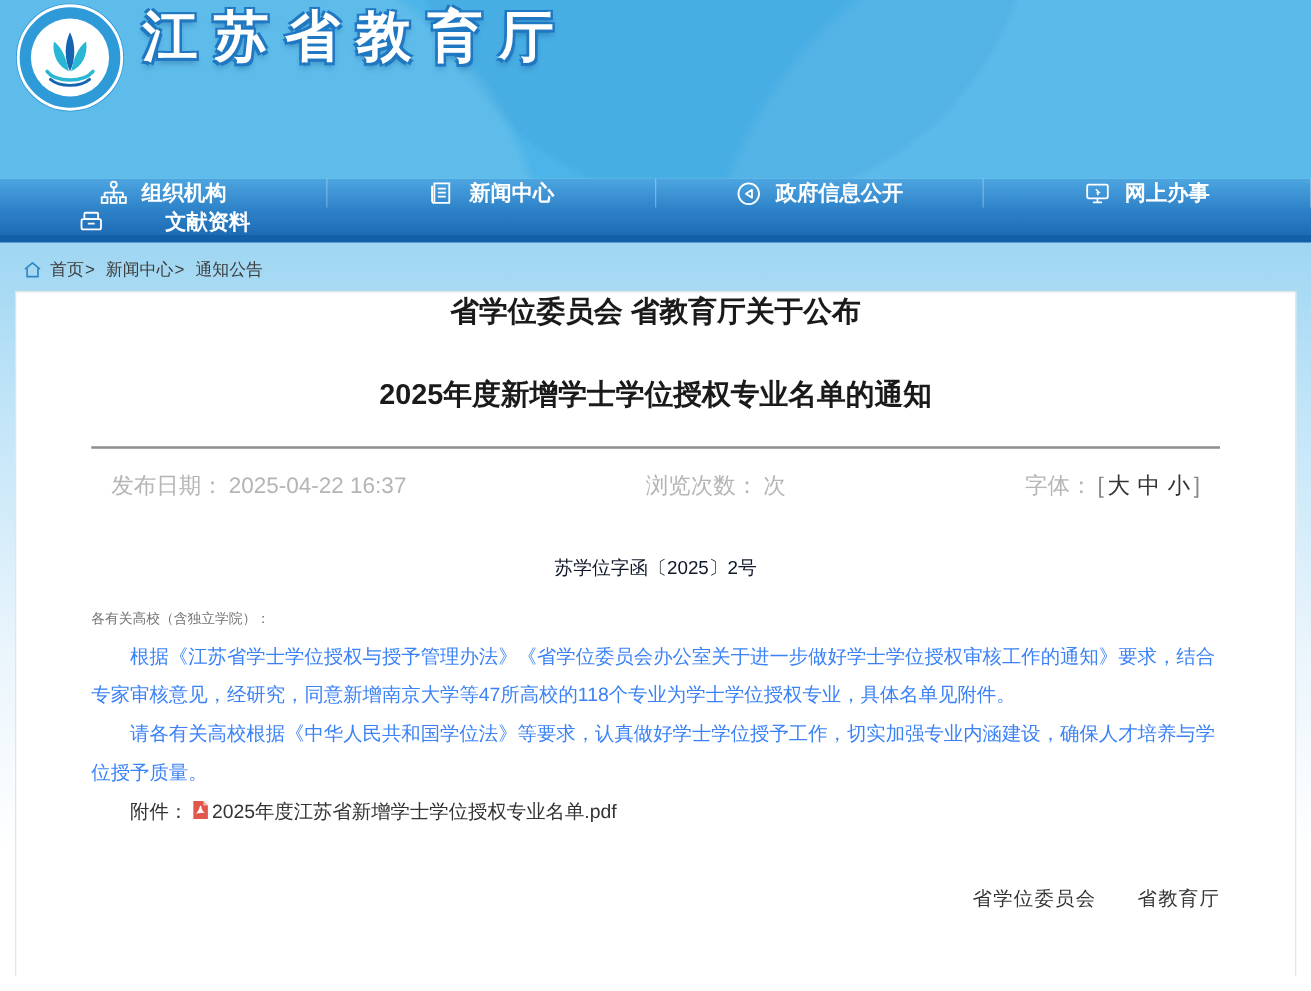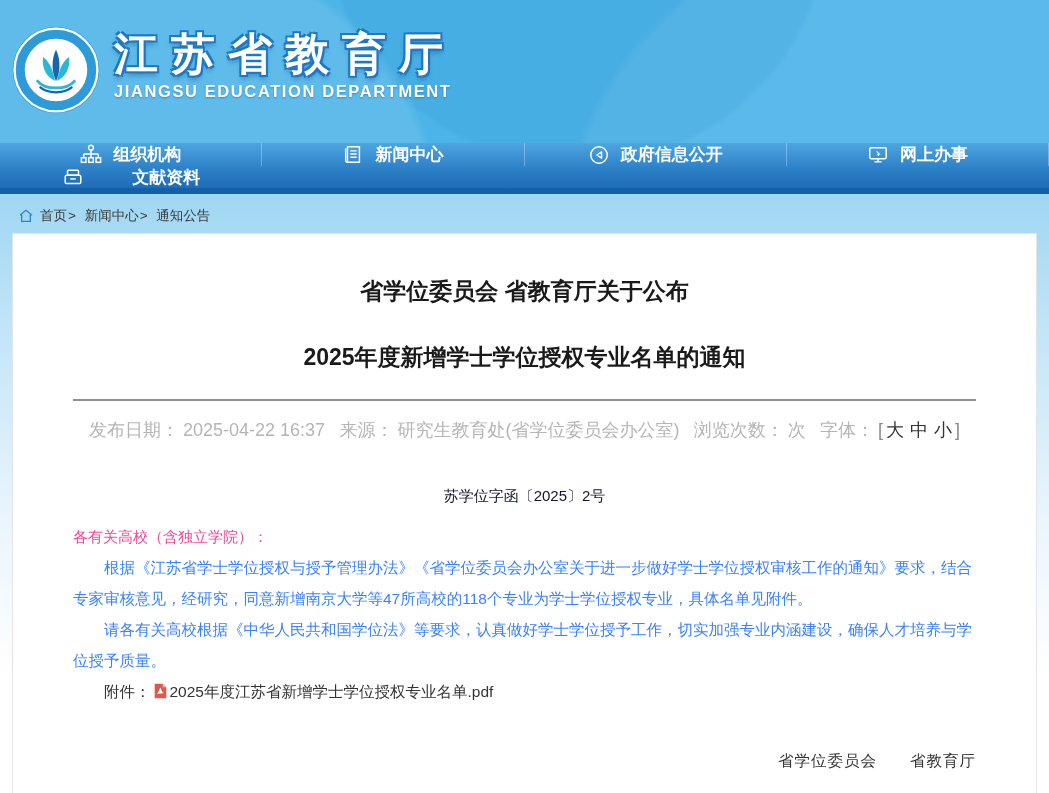--- a/index.html
+++ b/index.html
@@ -11,21 +11,21 @@
 
   
   .header {
     position:relative; height:143px;
     background-color:#4cb4e8;
     background-image:
       radial-gradient(circle at 15% 160%, rgba(255,255,255,0.10) 30%, rgba(255,255,255,0) 31%),
       radial-gradient(circle at 55% -60%, rgba(30,120,190,0.10) 40%, rgba(30,120,190,0) 41%),
       radial-gradient(circle at 85% 180%, rgba(255,255,255,0.08) 35%, rgba(255,255,255,0) 36%);
   }
-  .brand { position:absolute; left:10px; top:24px; display:flex; align-items:flex-start; cursor:pointer; }
+  .brand { position:absolute; left:10px; top:0; display:flex; align-items:flex-start; cursor:pointer; }
   .logo-svg { width:92px; height:92px; display:block; }
   .brand-text { margin-left:12px; padding-top:6px; }
   .site-title {
     color:#ffffff; font-size:44px; font-weight:bold; letter-spacing:13px; line-height:48px;
     text-shadow:2px 2px 0 #1f78c1,-2px 2px 0 #1f78c1,2px -2px 0 #1f78c1,-2px -2px 0 #1f78c1,0 4px 5px rgba(10,70,130,.45);
     white-space:nowrap;
   }
   .site-subtitle {
     color:#ffffff; font-size:16.5px; font-weight:bold; letter-spacing:1.6px; margin-top:4px;
     text-shadow:0 1px 2px rgba(10,70,130,.4); white-space:nowrap;
@@ -62,35 +62,35 @@
   .crumb { font-size:13.5px; color:#3c3c3c; }
   .crumb .part { cursor:pointer; }
   .crumb .sep { margin:0 5px 0 1px; }
 
   
   .card {
     margin:0 12px; background:#ffffff; border:1px solid #e4e4e4; border-bottom:none;
     min-height:548px; padding:0 60px 30px 60px;
   }
   .art-title { text-align:center; font-size:23px; font-weight:bold; color:#1a1a1a; line-height:30px; }
-  .art-title.l1 { padding-top:42px; }
+  .art-title.l1 { }
   .art-title.l2 { padding-top:36px; }
   .title-rule { height:2px; background:#8f8f8f; margin-top:27px; }
 
   .meta {
     margin-top:17px; padding:0 16px; display:flex; justify-content:space-between; align-items:center;
     font-size:18px; color:#b5b5b5; white-space:nowrap;
   }
   .meta .seg { display:flex; align-items:center; }
   .meta .gap { margin-right:4px; }
   .font-opt { cursor:pointer; margin:0 3px; color:#333; }
   .bracket { color:#8a8a8a; }
 
   .doc-number { text-align:center; font-size:15px; color:#0f172a; margin-top:45px; }
-  .salutation { font-size:15px; color:#ec4899; margin-top:16px; line-height:30px; }
+  .salutation { font-size:11px; color:#737373; margin-top:16px; line-height:30px; }
   .body-text p { font-size:15.5px; color:#3b82f6; line-height:31px; text-indent:2em; }
   .attach-line { font-size:15.5px; color:#333; line-height:31px; text-indent:2em; }
   .pdf-ico { width:15px; height:16px; vertical-align:-2px; margin:0 2px 0 2px; }
   .attach-link { cursor:pointer; }
   .sign-org { text-align:right; font-size:15.5px; color:#333; margin-top:44px; letter-spacing:1px; }
 </style>
 </head>
 <body>
 
 <div class="header">
@@ -100,21 +100,20 @@
       <circle cx="50" cy="50" r="45" fill="none" stroke="#ffffff" stroke-width="2.5"></circle>
       <circle cx="50" cy="50" r="34" fill="#ffffff"></circle>
       <path d="M50 28 C45 38 45 52 50 62 C55 52 55 38 50 28 Z" fill="#1565b0"></path>
       <path d="M36 36 C34 48 40 58 49 62 C47 52 44 42 36 36 Z" fill="#29b7d3"></path>
       <path d="M64 36 C66 48 60 58 51 62 C53 52 56 42 64 36 Z" fill="#29b7d3"></path>
       <path d="M30 62 C38 72 62 72 70 62" fill="none" stroke="#29b7d3" stroke-width="3" stroke-linecap="round"></path>
       <path d="M33 69 C41 76 59 76 67 69" fill="none" stroke="#1565b0" stroke-width="2.5" stroke-linecap="round"></path>
     </svg>
     <div class="brand-text">
       <div class="site-title">江苏省教育厅</div>
-      <div class="site-subtitle">JIANGSU EDUCATION DEPARTMENT</div>
     </div>
   </div>
 
 </div>
 
 <div class="nav">
   <div class="nav-item">
     <svg viewBox="0 0 24 24" fill="none" stroke="#fff" stroke-width="1.6">
       <circle cx="12" cy="4" r="2.6"></circle>
         <path d="M12 6.6 V11 M4 11 H20 M4 11 V14.5 M12 11 V14.5 M20 11 V14.5"></path>
@@ -172,24 +171,20 @@
 
 <div class="card">
   <div class="art-title l1">省学位委员会 省教育厅关于公布</div>
   <div class="art-title l2">2025年度新增学士学位授权专业名单的通知</div>
   <div class="title-rule"></div>
 
   <div class="meta">
     <span class="seg">
       <span class="gap">发布日期：</span>
       <span>2025-04-22 16:37</span>
-    </span>
-    <span class="seg">
-      <span class="gap">来源：</span>
-      <span>研究生教育处(省学位委员会办公室)</span>
     </span>
     <span class="seg">
       <span class="gap">浏览次数：</span>
       <span>次</span>
     </span>
     <span class="seg">
       <span class="gap">字体：</span>
       <span class="bracket">[</span>
       <span class="font-opt">大</span>
       <span class="font-opt">中</span>

